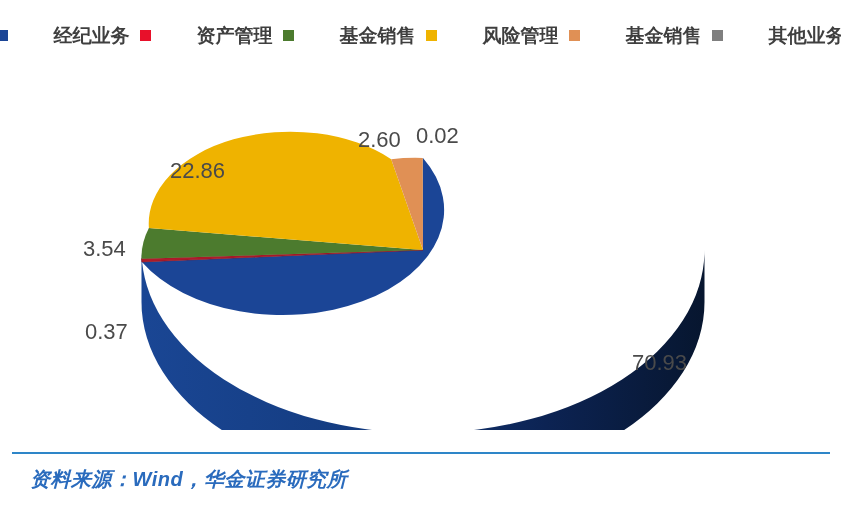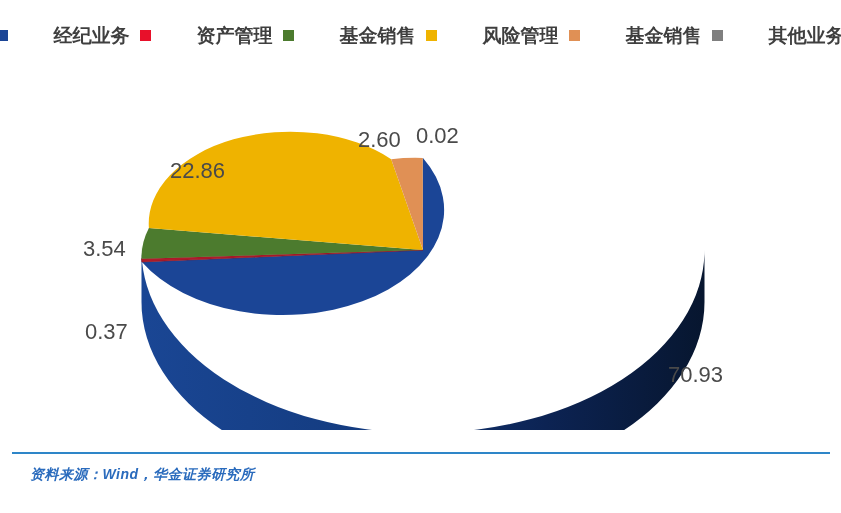--- a/index.html
+++ b/index.html
@@ -76,21 +76,21 @@
     left: 12px;
     top: 452px;
     width: 818px;
     height: 2px;
     background: #2e86c8;
   }
   #source-note {
     position: absolute;
     left: 30px;
     top: 466px;
-    font-size: 14px;
+    font-size: 20px;
     font-style: italic;
     font-weight: bold;
     color: #2a6bbd;
     letter-spacing: 0.5px;
     white-space: nowrap;
   }
 </style>
 </head>
 <body>
 
@@ -169,17 +169,17 @@
   <div class="value-label" style="left:170px; top:90px;">22.86</div>
 
   <div class="value-label" style="left:358px; top:59px;">2.60</div>
 
   <div class="value-label" style="left:416px; top:55px;">0.02</div>
 
   <div class="value-label" style="left:83px; top:168px;">3.54</div>
 
   <div class="value-label" style="left:85px; top:251px;">0.37</div>
 
-  <div class="value-label" style="left:632px; top:294px;margin-left:36px;">70.93</div>
+  <div class="value-label" style="left:632px; top:282px;">70.93</div>
 </div>
 
 <div id="footer-rule"></div>
 <div id="source-note">资料来源：Wind，华金证券研究所</div>
 
 </body></html>

